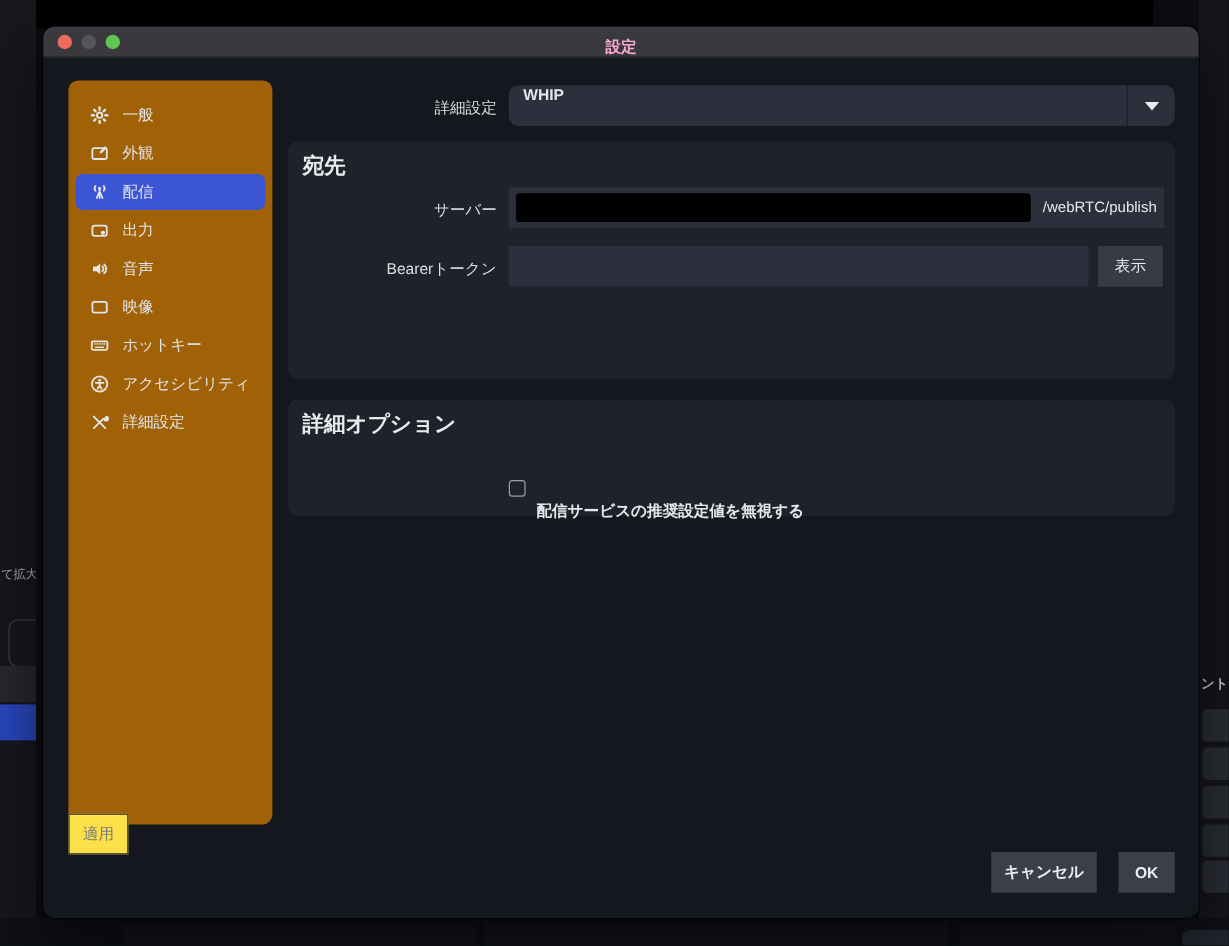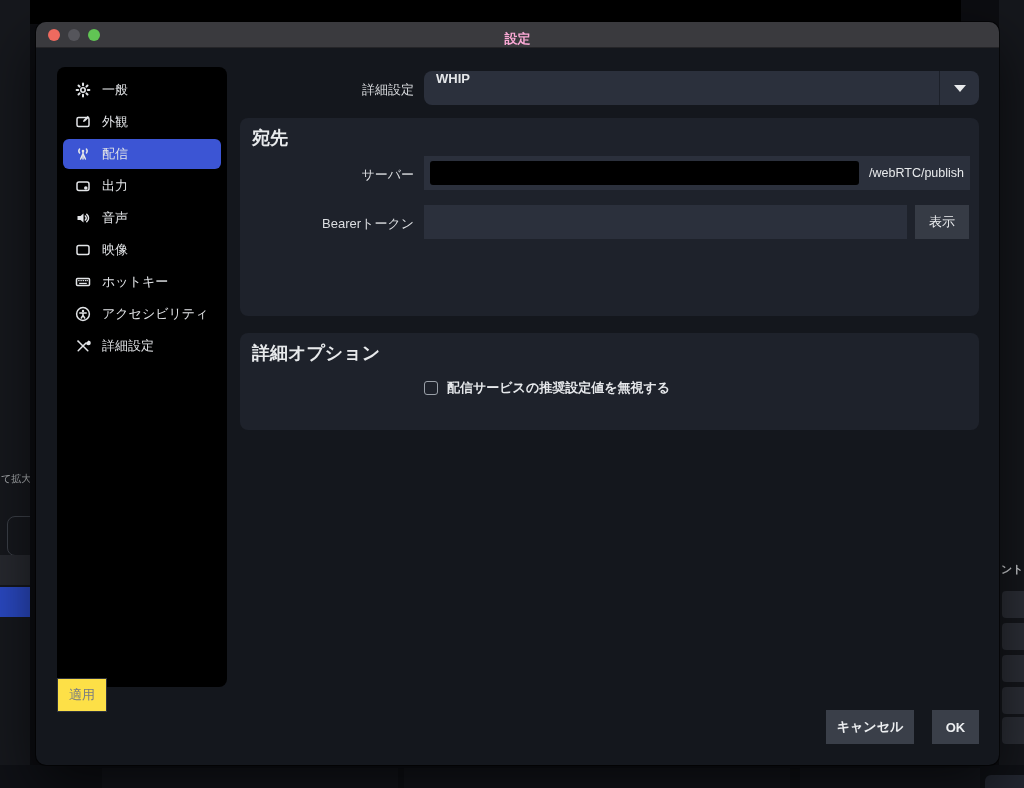--- a/index.html
+++ b/index.html
@@ -40,21 +40,21 @@
   .titlebar-title { font-size:13px; font-weight:bold; color:#f9a8d4;margin-top:9px; }
   .traffic { position:absolute; left:12px; top:7px; display:flex; gap:8px; }
   .light { width:12px; height:12px; border-radius:50%; }
   .light-close { background:#ee6a5f; }
   .light-min { background:#55555b; }
   .light-zoom { background:#61c554; }
 
   
   .sidebar {
     position:absolute; left:21px; top:45px; width:170px; height:620px;
-    background:#000000; border-radius:8px; padding:8px 6px;
+    background:#a16207; border-radius:8px; padding:14px 6px;
   }
   .side-item {
     height:30px; margin-bottom:2px; border-radius:6px;
     display:flex; align-items:center; gap:11px; padding-left:11px;
     font-size:13px; color:#e2e4e7; cursor:default;
   }
   .side-item.selected { background:#3c55d4; }
   .side-icon { width:17px; height:17px; flex:0 0 17px; display:flex; align-items:center; justify-content:center; }
   .side-icon svg { width:16px; height:16px; }
 
@@ -84,21 +84,21 @@
   .server-suffix { position:absolute; right:6px; top:0; height:34px; display:flex; align-items:center; font-size:12.5px; color:#e8eaec; }
   .input-bearer { left:184px; top:87px; width:483px; }
   .btn {
     display:flex; align-items:center; justify-content:center;
     background:#3a3f49; border-radius:0; font-size:13px; font-weight:bold; color:#eceef0; cursor:default;
   }
   .btn-show { position:absolute; left:675px; top:87px; width:54px; height:34px; font-weight:normal; background:#363b45; }
 
   .check-row { position:absolute; left:184px; top:46px; display:flex; align-items:center; gap:9px; }
   .checkbox { width:14px; height:14px; border:1px solid #9aa0a8; border-radius:3px; background:transparent; }
-  .check-label { font-size:13px; font-weight:bold; color:#e6e8eb; }
+  .check-label { font-size:13px; font-weight:bold; color:#e6e8eb;margin-top:38px; }
 
   
   .btn-apply {
     position:absolute; left:21px; top:656px; width:50px; height:34px;
     background:#fde047; border:1px solid #30343c; color:#777b83; font-weight:normal;
   }
   .btn-cancel { position:absolute; left:790px; top:688px; width:88px; height:34px; }
   .btn-ok { position:absolute; left:896px; top:688px; width:47px; height:34px; }
 
   svg .st { stroke:#e3e5e8; stroke-width:1.5; fill:none; stroke-linecap:round; stroke-linejoin:round; }

